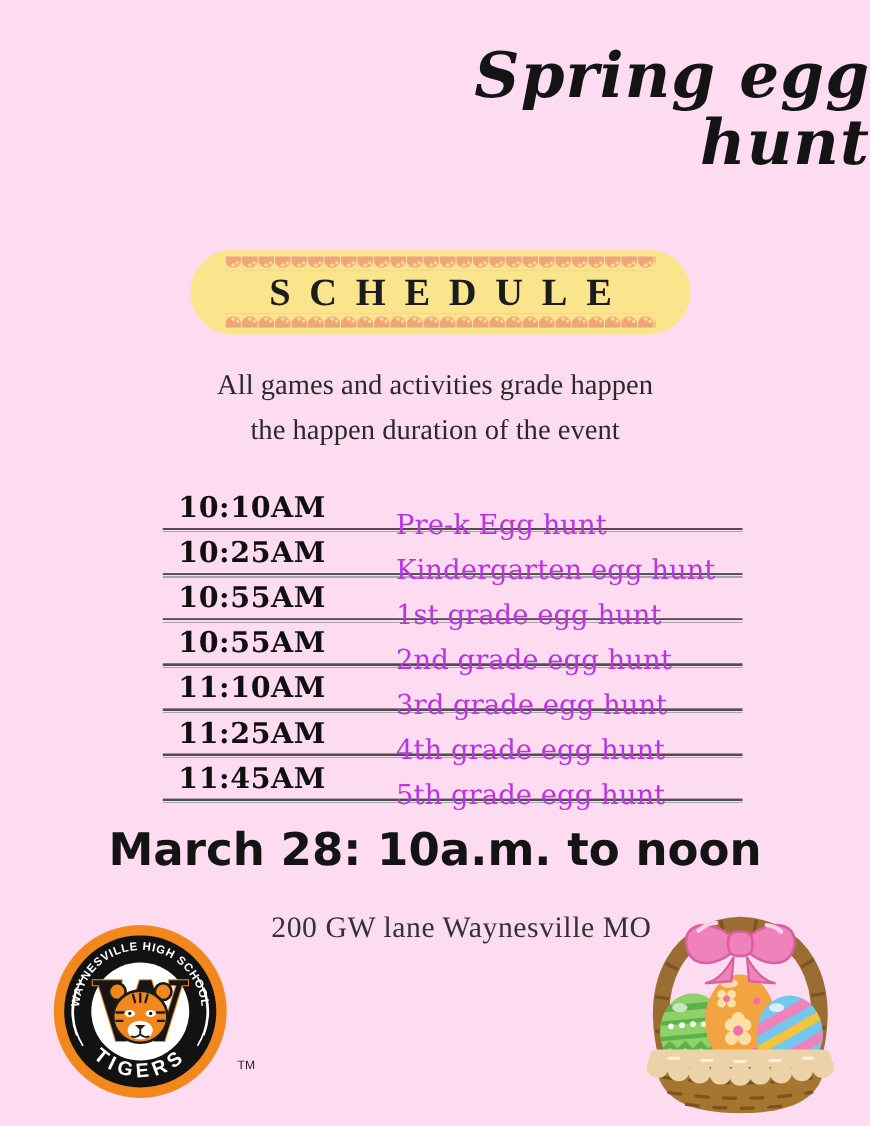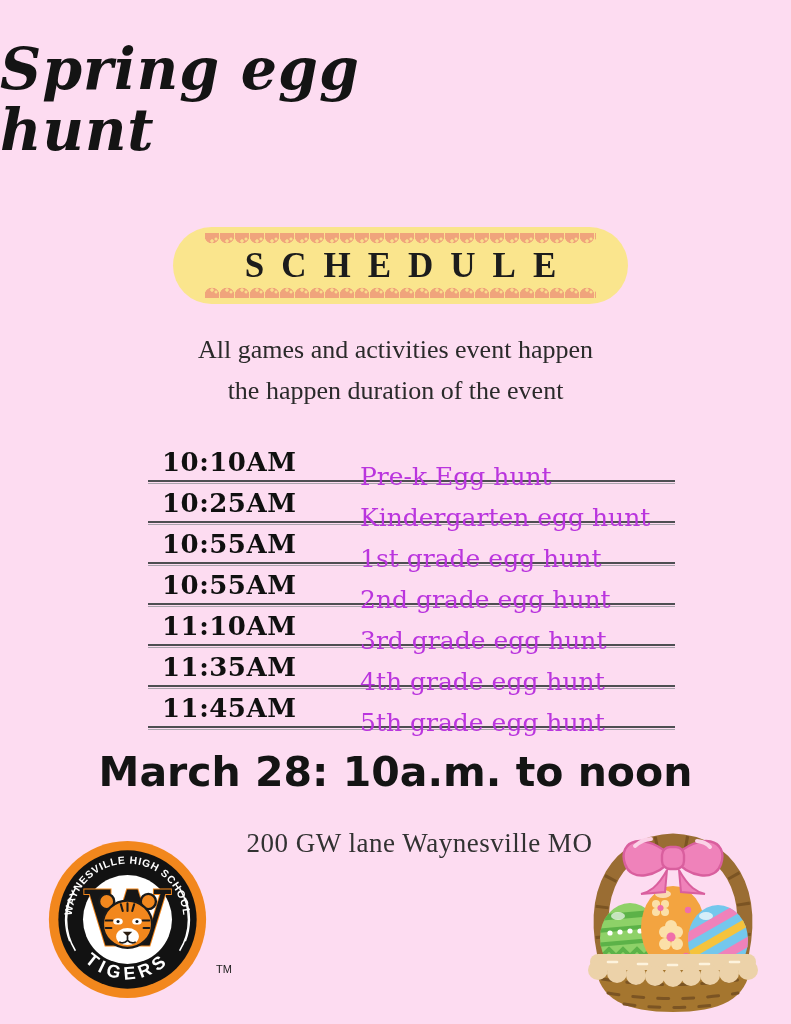--- a/index.html
+++ b/index.html
@@ -3,21 +3,21 @@
 <meta charset="utf-8">
 <style>
   html,body{margin:0;padding:0;background:#fddcf1;}
   .page{
     position:relative; width:791px; height:1024px; overflow:hidden;
     background:var(--bg,#fddcf1);
     font-family:"Liberation Serif",serif;
   }
   
   .title{
-    position:absolute; top:38px; left:0; width:100%; text-align:left;
+    position:absolute; top:38px; left:0; width:100%; text-align:right;
     font-family:"DejaVu Serif",serif; font-style:italic; font-weight:bold;
     font-size:57px; line-height:61px; color:#141414; letter-spacing:1px;
   }
   
   .banner{
     position:absolute; left:173px; top:227px; width:455px; height:77px;
     background:var(--banner-yellow,#fae58d); border-radius:39px;
   }
   .lace{
     position:absolute; left:32px; right:32px; height:13px;
@@ -92,21 +92,21 @@
 
   <div class="banner">
     <div class="lace lace-top"></div>
     <div class="lace lace-bottom"></div>
     <div class="banner-label-wrap">
       <span class="banner-label">SCHEDULE</span>
     </div>
   </div>
 
   <div class="subtitle">
-    <div>All games and activities event happen</div>
+    <div>All games and activities grade happen</div>
     <div>the happen duration of the event</div>
   </div>
 
   <div class="schedule">
     <div>
       <div class="srow">
         <span class="stime">10:10AM</span>
         <span class="sactivity">Pre-k Egg hunt</span>
       </div>
       <div class="sdivider"></div>
@@ -139,21 +139,21 @@
     <div>
       <div class="srow">
         <span class="stime">11:10AM</span>
         <span class="sactivity">3rd grade egg hunt</span>
       </div>
       <div class="sdivider"></div>
     </div>
 
     <div>
       <div class="srow">
-        <span class="stime">11:35AM</span>
+        <span class="stime">11:25AM</span>
         <span class="sactivity">4th grade egg hunt</span>
       </div>
       <div class="sdivider"></div>
     </div>
 
     <div>
       <div class="srow">
         <span class="stime">11:45AM</span>
         <span class="sactivity">5th grade egg hunt</span>
       </div>

